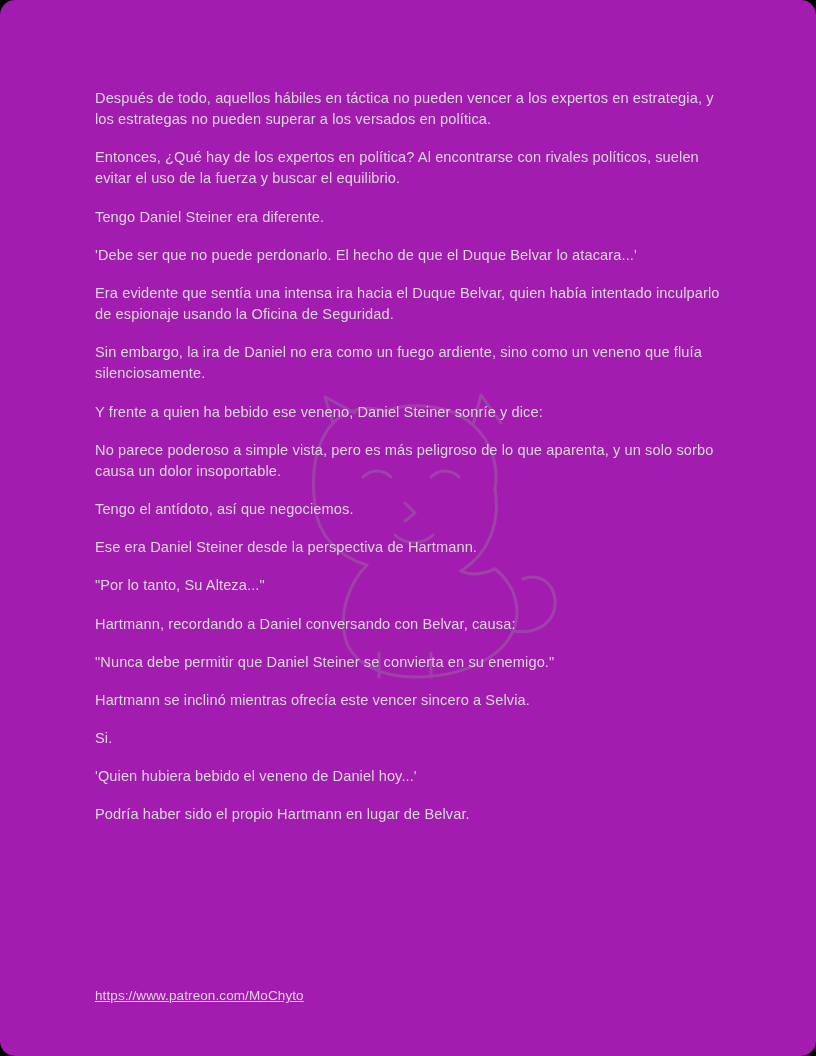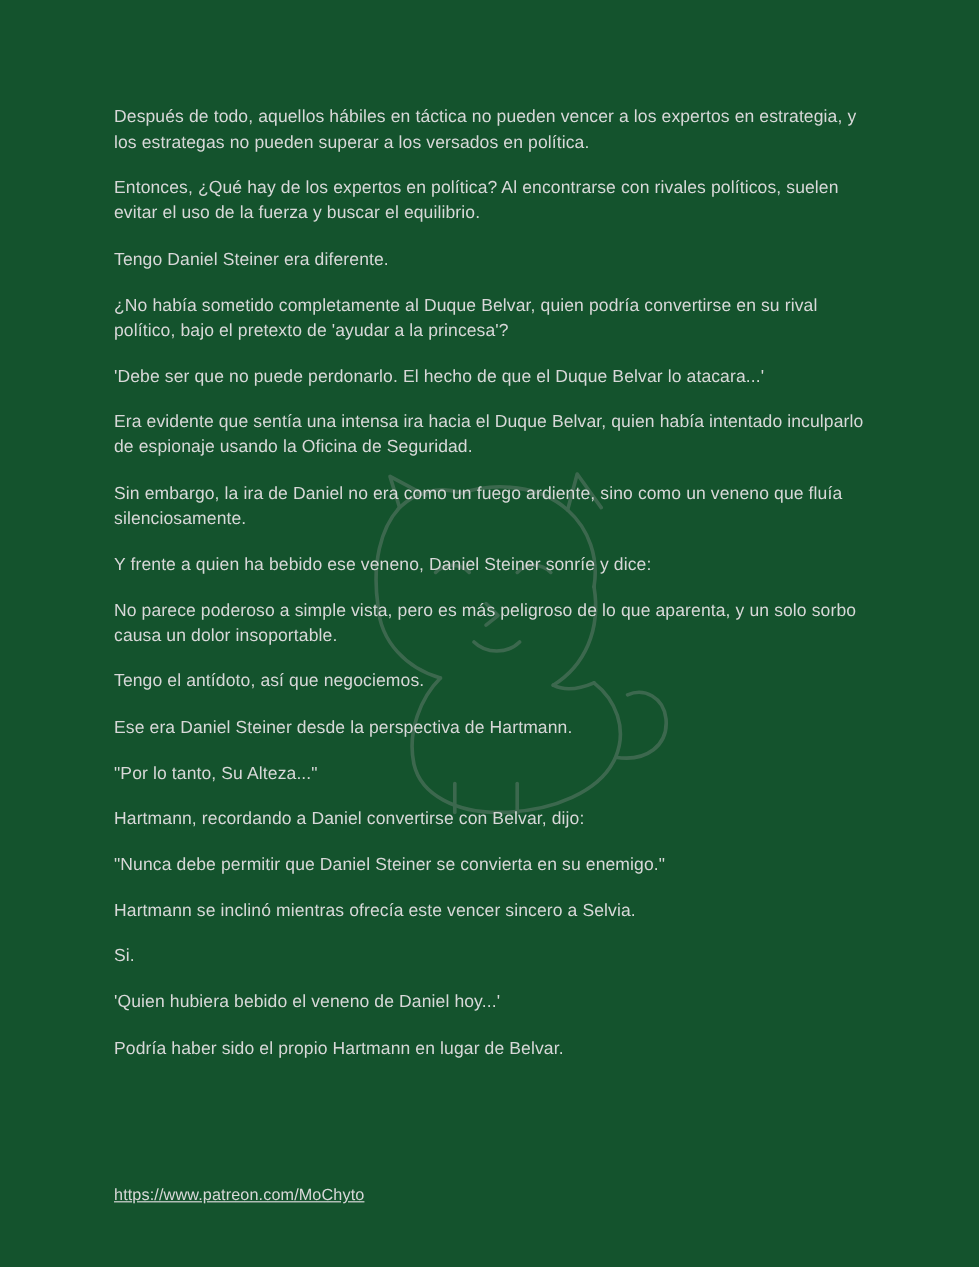--- a/index.html
+++ b/index.html
@@ -10,21 +10,22 @@
   body {
     width: 816px;
     height: 1056px;
     position: relative;
     overflow: hidden;
     font-family: "Liberation Sans", sans-serif;
   }
   .page {
     position: absolute;
     inset: 0;
-    background: #14532d;
+    background: #a21caf;
+    border-radius: 15px;
   }
   
   .watermark {
     position: absolute;
     left: 255px;
     top: 385px;
     width: 340px;
     height: 300px;
     opacity: 0.30;
     pointer-events: none;
@@ -89,30 +90,29 @@
         <path d="M124 292 L124 268"></path>
         <path d="M176 292 L176 268"></path>
       </g>
     </svg>
   </div>
 
   <div class="content">
     <p class="para">Después de todo, aquellos hábiles en táctica no pueden vencer a los expertos en estrategia, y los estrategas no pueden superar a los versados en política.</p>
     <p class="para">Entonces, ¿Qué hay de los expertos en política? Al encontrarse con rivales políticos, suelen evitar el uso de la fuerza y buscar el equilibrio.</p>
     <p class="para">Tengo Daniel Steiner era diferente.</p>
-    <p class="para">¿No había sometido completamente al Duque Belvar, quien podría convertirse en su rival político, bajo el pretexto de 'ayudar a la princesa'?</p>
     <p class="para">'Debe ser que no puede perdonarlo. El hecho de que el Duque Belvar lo atacara...'</p>
     <p class="para">Era evidente que sentía una intensa ira hacia el Duque Belvar, quien había intentado inculparlo de espionaje usando la Oficina de Seguridad.</p>
     <p class="para">Sin embargo, la ira de Daniel no era como un fuego ardiente, sino como un veneno que fluía silenciosamente.</p>
     <p class="para">Y frente a quien ha bebido ese veneno, Daniel Steiner sonríe y dice:</p>
     <p class="para">No parece poderoso a simple vista, pero es más peligroso de lo que aparenta, y un solo sorbo causa un dolor insoportable.</p>
     <p class="para">Tengo el antídoto, así que negociemos.</p>
     <p class="para">Ese era Daniel Steiner desde la perspectiva de Hartmann.</p>
     <p class="para">"Por lo tanto, Su Alteza..."</p>
-    <p class="para">Hartmann, recordando a Daniel convertirse con Belvar, dijo:</p>
+    <p class="para">Hartmann, recordando a Daniel conversando con Belvar, causa:</p>
     <p class="para">"Nunca debe permitir que Daniel Steiner se convierta en su enemigo."</p>
     <p class="para">Hartmann se inclinó mientras ofrecía este vencer sincero a Selvia.</p>
     <p class="para">Si.</p>
     <p class="para">'Quien hubiera bebido el veneno de Daniel hoy...'</p>
     <p class="para">Podría haber sido el propio Hartmann en lugar de Belvar.</p>
   </div>
 
   <div class="footer">https://www.patreon.com/MoChyto</div>
 
 </div>

